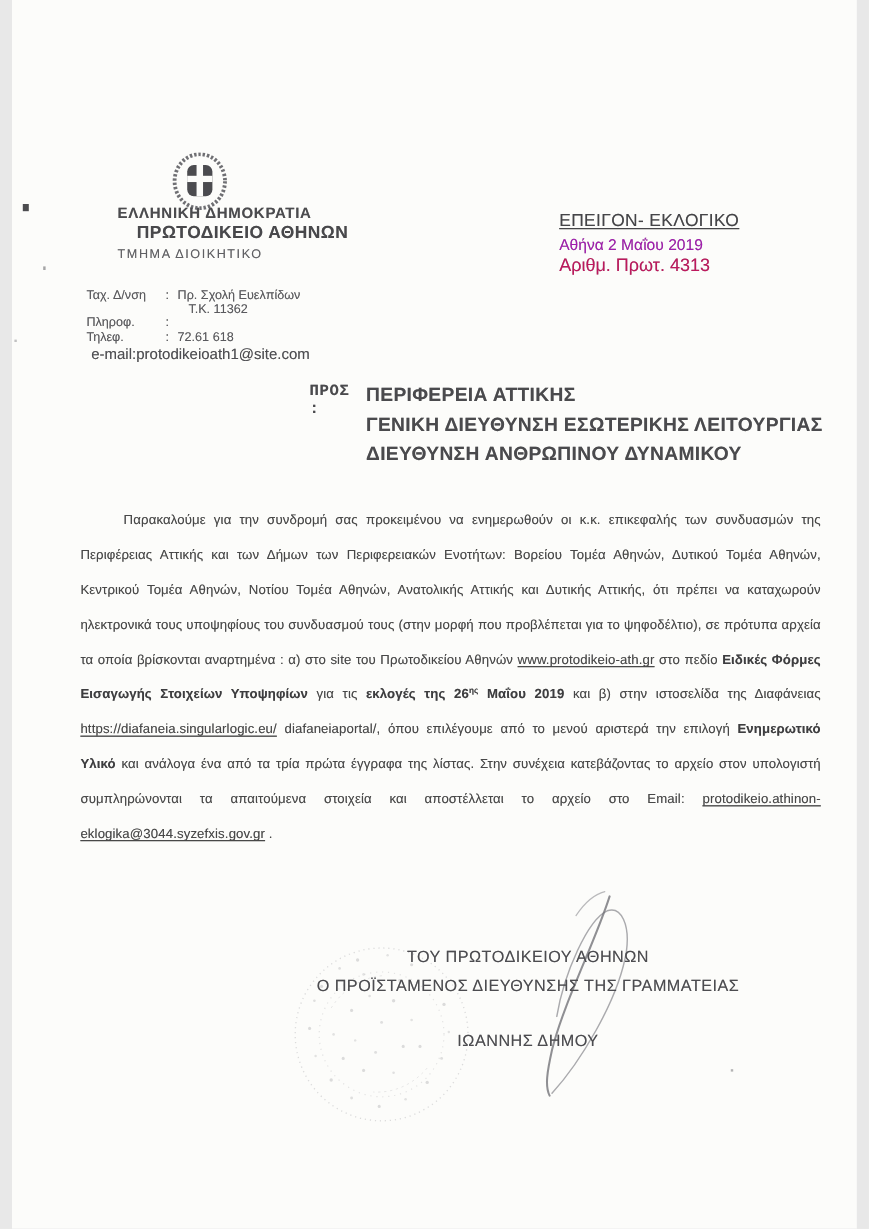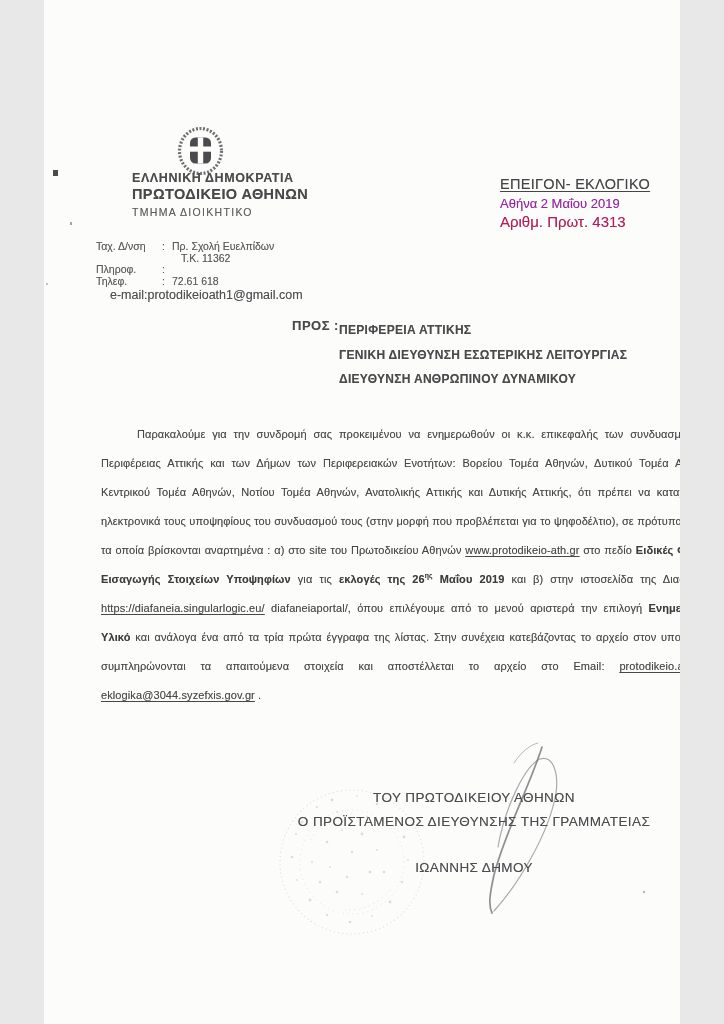--- a/index.html
+++ b/index.html
@@ -1,44 +1,44 @@
 <!DOCTYPE html>
 <html><head>
 <meta charset="utf-8">
 <style>
   html,body{margin:0;padding:0;background:#e8e8e8;}
   .page{
-    position:relative;width:636px;height:1024px;margin:0 auto;
+    position:relative;width:704px;height:1024px;margin:0 auto;
     background:#fcfcfa;overflow:hidden;
     font-family:"Liberation Sans","DejaVu Sans",sans-serif;
     color:#474747;text-shadow:0 0 0.45px rgba(70,70,70,0.45);
   }
   
   .emblem{position:absolute;left:133px;top:127px;width:47px;height:48px;}
   
   .org{position:absolute;left:88px;top:171px;}
   .org1{font-size:12.5px;font-weight:600;letter-spacing:0.6px;color:#4b4b4e;}
-  .org2{font-size:14.5px;font-weight:700;letter-spacing:0.4px;color:#48484b;margin-top:1px;}
+  .org2{font-size:14.5px;font-weight:700;letter-spacing:0.4px;color:#48484b;margin-top:1px;margin-left:16px;}
   .org3{font-size:10.5px;letter-spacing:1.3px;color:#5f5f63;margin-top:4px;}
   
   .urgent-block{position:absolute;left:456px;top:176px;}
   .urgent{font-size:14.5px;font-weight:400;letter-spacing:0.3px;color:#454548;
           text-decoration:underline;text-underline-offset:2px;}
   .date{font-size:13px;margin-top:4px;color:#a21caf;}
   .proto{font-size:15px;margin-top:2px;color:#be185d;}
   
-  .contact{position:absolute;left:52px;top:241px;font-size:10.5px;color:#5a5a5e;}
+  .contact{position:absolute;left:62px;top:241px;font-size:10.5px;color:#5a5a5e;}
   .crow{display:grid;grid-template-columns:66px 10px auto;line-height:11.5px;}
   .cvalue.indent{padding-left:9px;}
   .email{position:absolute;left:66px;top:288px;font-size:12.5px;color:#4e4e52;}
   
   .pros{position:absolute;left:248px;top:318px;display:flex;}
-  .pros-label{font-size:13px;font-weight:600;letter-spacing:0.5px;width:47px;color:#4a4a4d;}
+  .pros-label{font-size:13px;font-weight:600;letter-spacing:0.5px;width:47px;color:#4a4a4d;font-family:Liberation Mono, monospace;}
   .pros-lines{line-height:24.5px;}
-  .pros-line{font-size:12px;font-weight:600;letter-spacing:0.3px;color:#4a4a4d;}
+  .pros-line{font-size:16px;font-weight:600;letter-spacing:0.3px;color:#4a4a4d;}
   .attn{font-size:13px;font-weight:400;color:#4d4d50;}
   
   .body-text{
     position:absolute;left:57px;top:420px;width:617px;margin:0;
     font-size:11px;line-height:29px;text-align:justify;text-indent:36px;
     color:#484848;letter-spacing:0.1px;
   }
   .body-text .b{font-weight:700;color:#3d3d3f;}
   .body-text .u{text-decoration:underline;text-underline-offset:2px;}
   .body-text sup{font-size:0.62em;line-height:0;}
@@ -94,21 +94,21 @@
       <span class="clabel">Πληροφ.</span>
       <span class="csep">:</span>
       <span class="cvalue"></span>
     </div>
     <div class="crow">
       <span class="clabel">Τηλεφ.</span>
       <span class="csep">:</span>
       <span class="cvalue">72.61 618</span>
     </div>
   </div>
-  <div class="email">e-mail:protodikeioath1@gmail.com</div>
+  <div class="email">e-mail:protodikeioath1@site.com</div>
 
   <div class="pros">
     <span class="pros-label">ΠΡΟΣ :</span>
     <div class="pros-lines">
       <div class="pros-line">ΠΕΡΙΦΕΡΕΙΑ ΑΤΤΙΚΗΣ</div>
       <div class="pros-line">ΓΕΝΙΚΗ ΔΙΕΥΘΥΝΣΗ ΕΣΩΤΕΡΙΚΗΣ ΛΕΙΤΟΥΡΓΙΑΣ</div>
       <div class="pros-line">ΔΙΕΥΘΥΝΣΗ ΑΝΘΡΩΠΙΝΟΥ ΔΥΝΑΜΙΚΟΥ</div>
     </div>
   </div>
 

